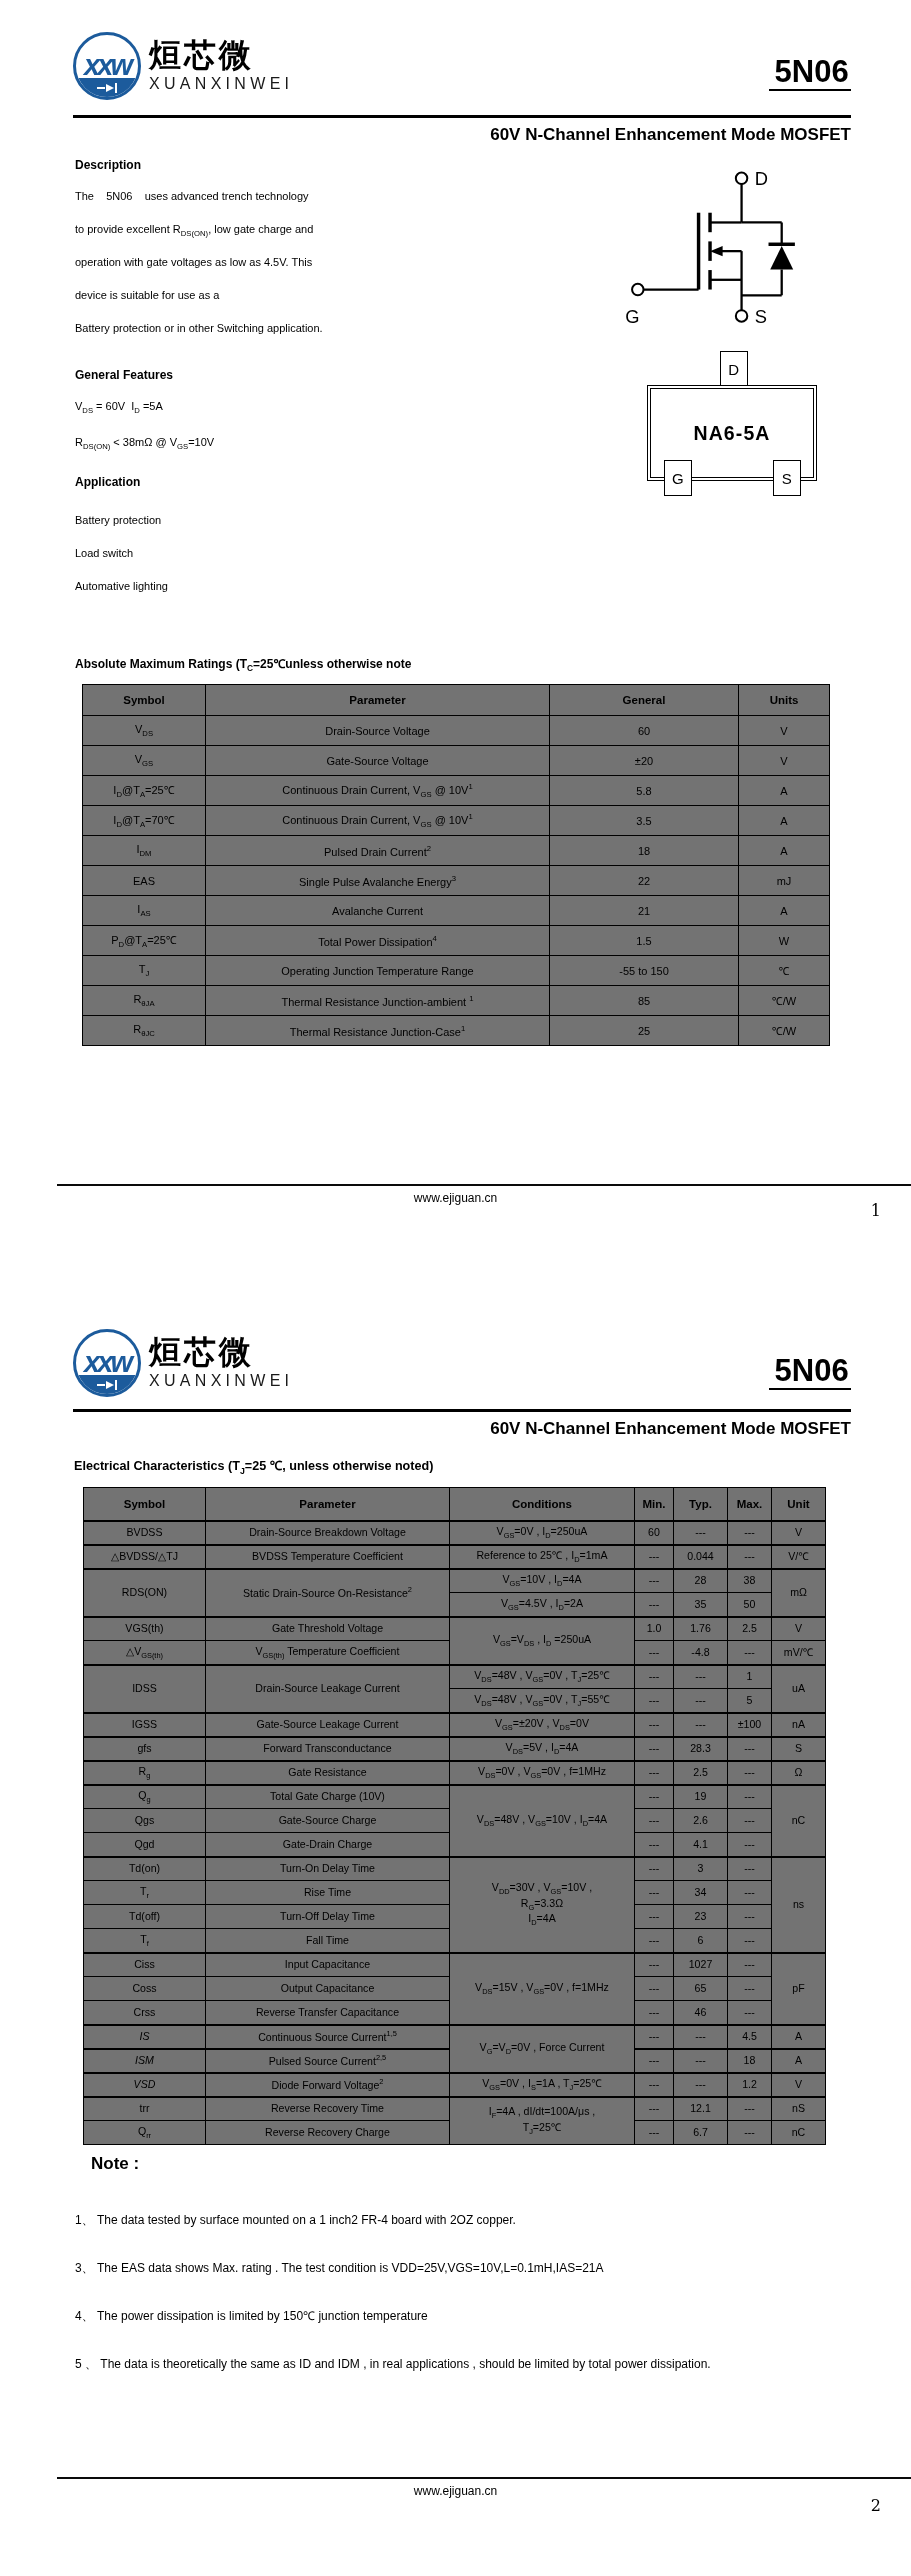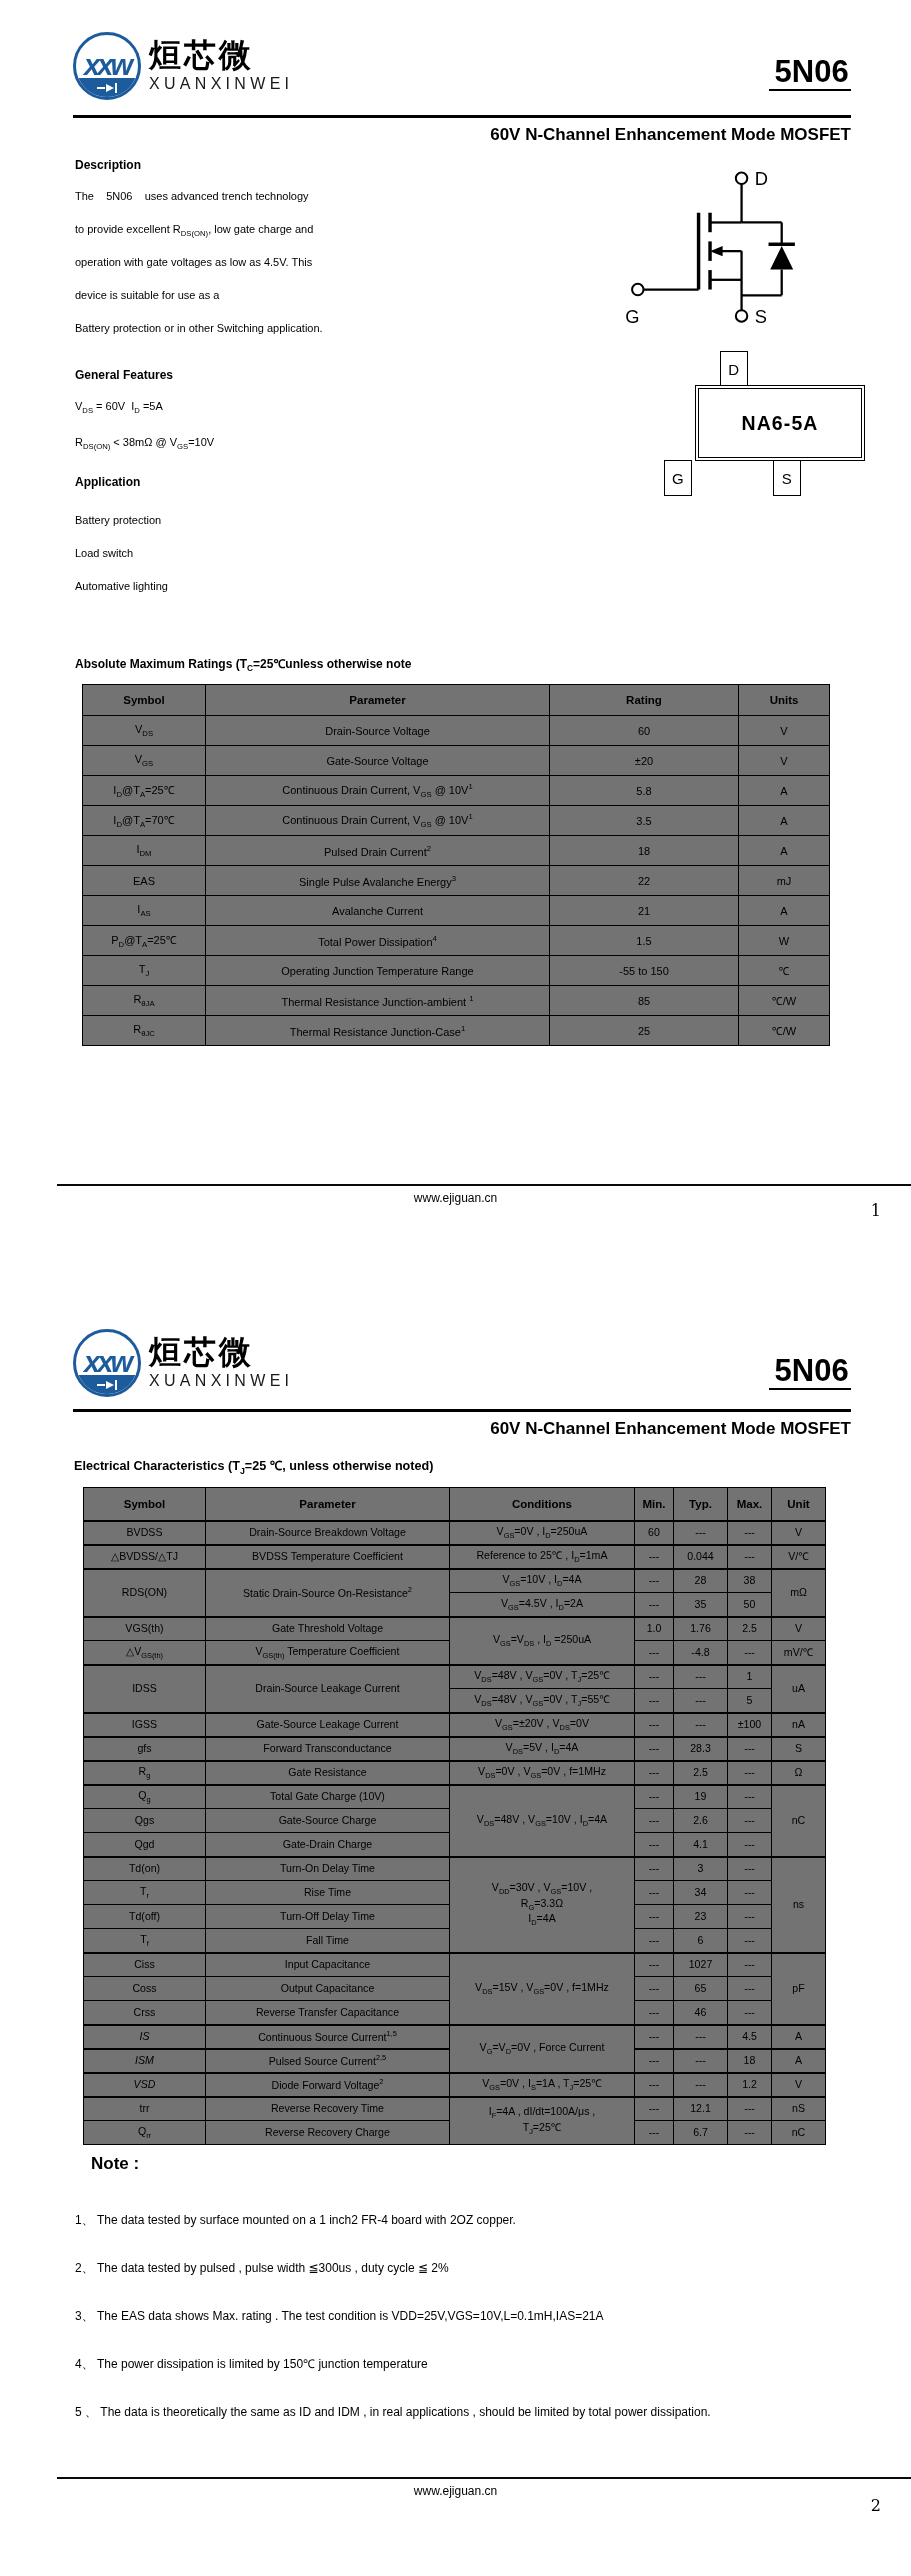--- a/index.html
+++ b/index.html
@@ -57,21 +57,21 @@
   
   #mosfet{position:absolute;left:618px;top:168px;}
 
   
   #package{position:absolute;left:647px;top:351px;width:172px;height:148px;}
   #package .tab{position:absolute;border:1.7px solid #000;background:#fff;
                 display:flex;align-items:center;justify-content:center;font-size:15px;}
   #pk-d{left:73px;top:0;width:27.5px;height:36px;}
   #pk-g{left:17px;top:109px;width:27.5px;height:36px;}
   #pk-s{left:126px;top:109px;width:27.5px;height:36px;}
-  #pk-body{position:absolute;left:0;top:34px;width:170px;height:76px;border:1.7px solid #000;background:#fff;margin-left:48px;}
+  #pk-body{position:absolute;left:0;top:34px;width:170px;height:96px;border:1.7px solid #000;background:#fff;}
   #pk-inner{position:absolute;left:2.3px;top:2.3px;right:2.3px;bottom:2.3px;border:1.1px solid #000;
             display:flex;align-items:center;justify-content:center;}
   #pk-name{font-size:19.5px;font-weight:800;letter-spacing:1.1px;}
 
   
   table{border-collapse:collapse;border:1.7px solid #000;table-layout:fixed;background:#737373;}
   td,th{border:1.1px solid #000;text-align:center;vertical-align:middle;padding:0 2.3px;
         font-weight:normal;overflow:hidden;}
   th{font-weight:bold;}
   sub{font-size:70%;}
@@ -206,21 +206,21 @@
       <colgroup>
         <col style="width: 123px;">
         <col style="width: 344px;">
         <col style="width: 189px;">
         <col style="width: 91px;">
       </colgroup>
       <thead>
         <tr>
           <th>Symbol</th>
           <th>Parameter</th>
-          <th>Rating</th>
+          <th>General</th>
           <th>Units</th>
         </tr>
       </thead>
       <tbody>
         <tr>
           <td>V<sub>DS</sub></td>
           <td>Drain-Source Voltage</td>
           <td>60</td>
           <td>V</td>
         </tr>
@@ -548,21 +548,20 @@
           <td>6.7</td>
           <td>---</td>
           <td>nC</td>
         </tr>
       </tbody>
     </table>
 
   <div class="heading" id="notes-head">Note :</div>
   <div class="notes-list">
       <div class="note-line">1、 The data tested by surface mounted on a 1 inch2 FR-4 board with 2OZ copper.</div>
-      <div class="note-line">2、 The data tested by pulsed , pulse width ≦300us , duty cycle ≦ 2%</div>
       <div class="note-line">3、 The EAS data shows Max. rating . The test condition is VDD=25V,VGS=10V,L=0.1mH,IAS=21A</div>
       <div class="note-line">4、 The power dissipation is limited by 150℃ junction temperature</div>
       <div class="note-line">5 、 The data is theoretically the same as ID and IDM , in real applications , should be limited by total power dissipation.</div>
     </div>
 
   <div class="f-rule" id="f2-rule"></div>
   <div class="f-url" id="f2-url">www.ejiguan.cn</div>
   <div class="f-page" id="f2-page">2</div>
 </div>
 

